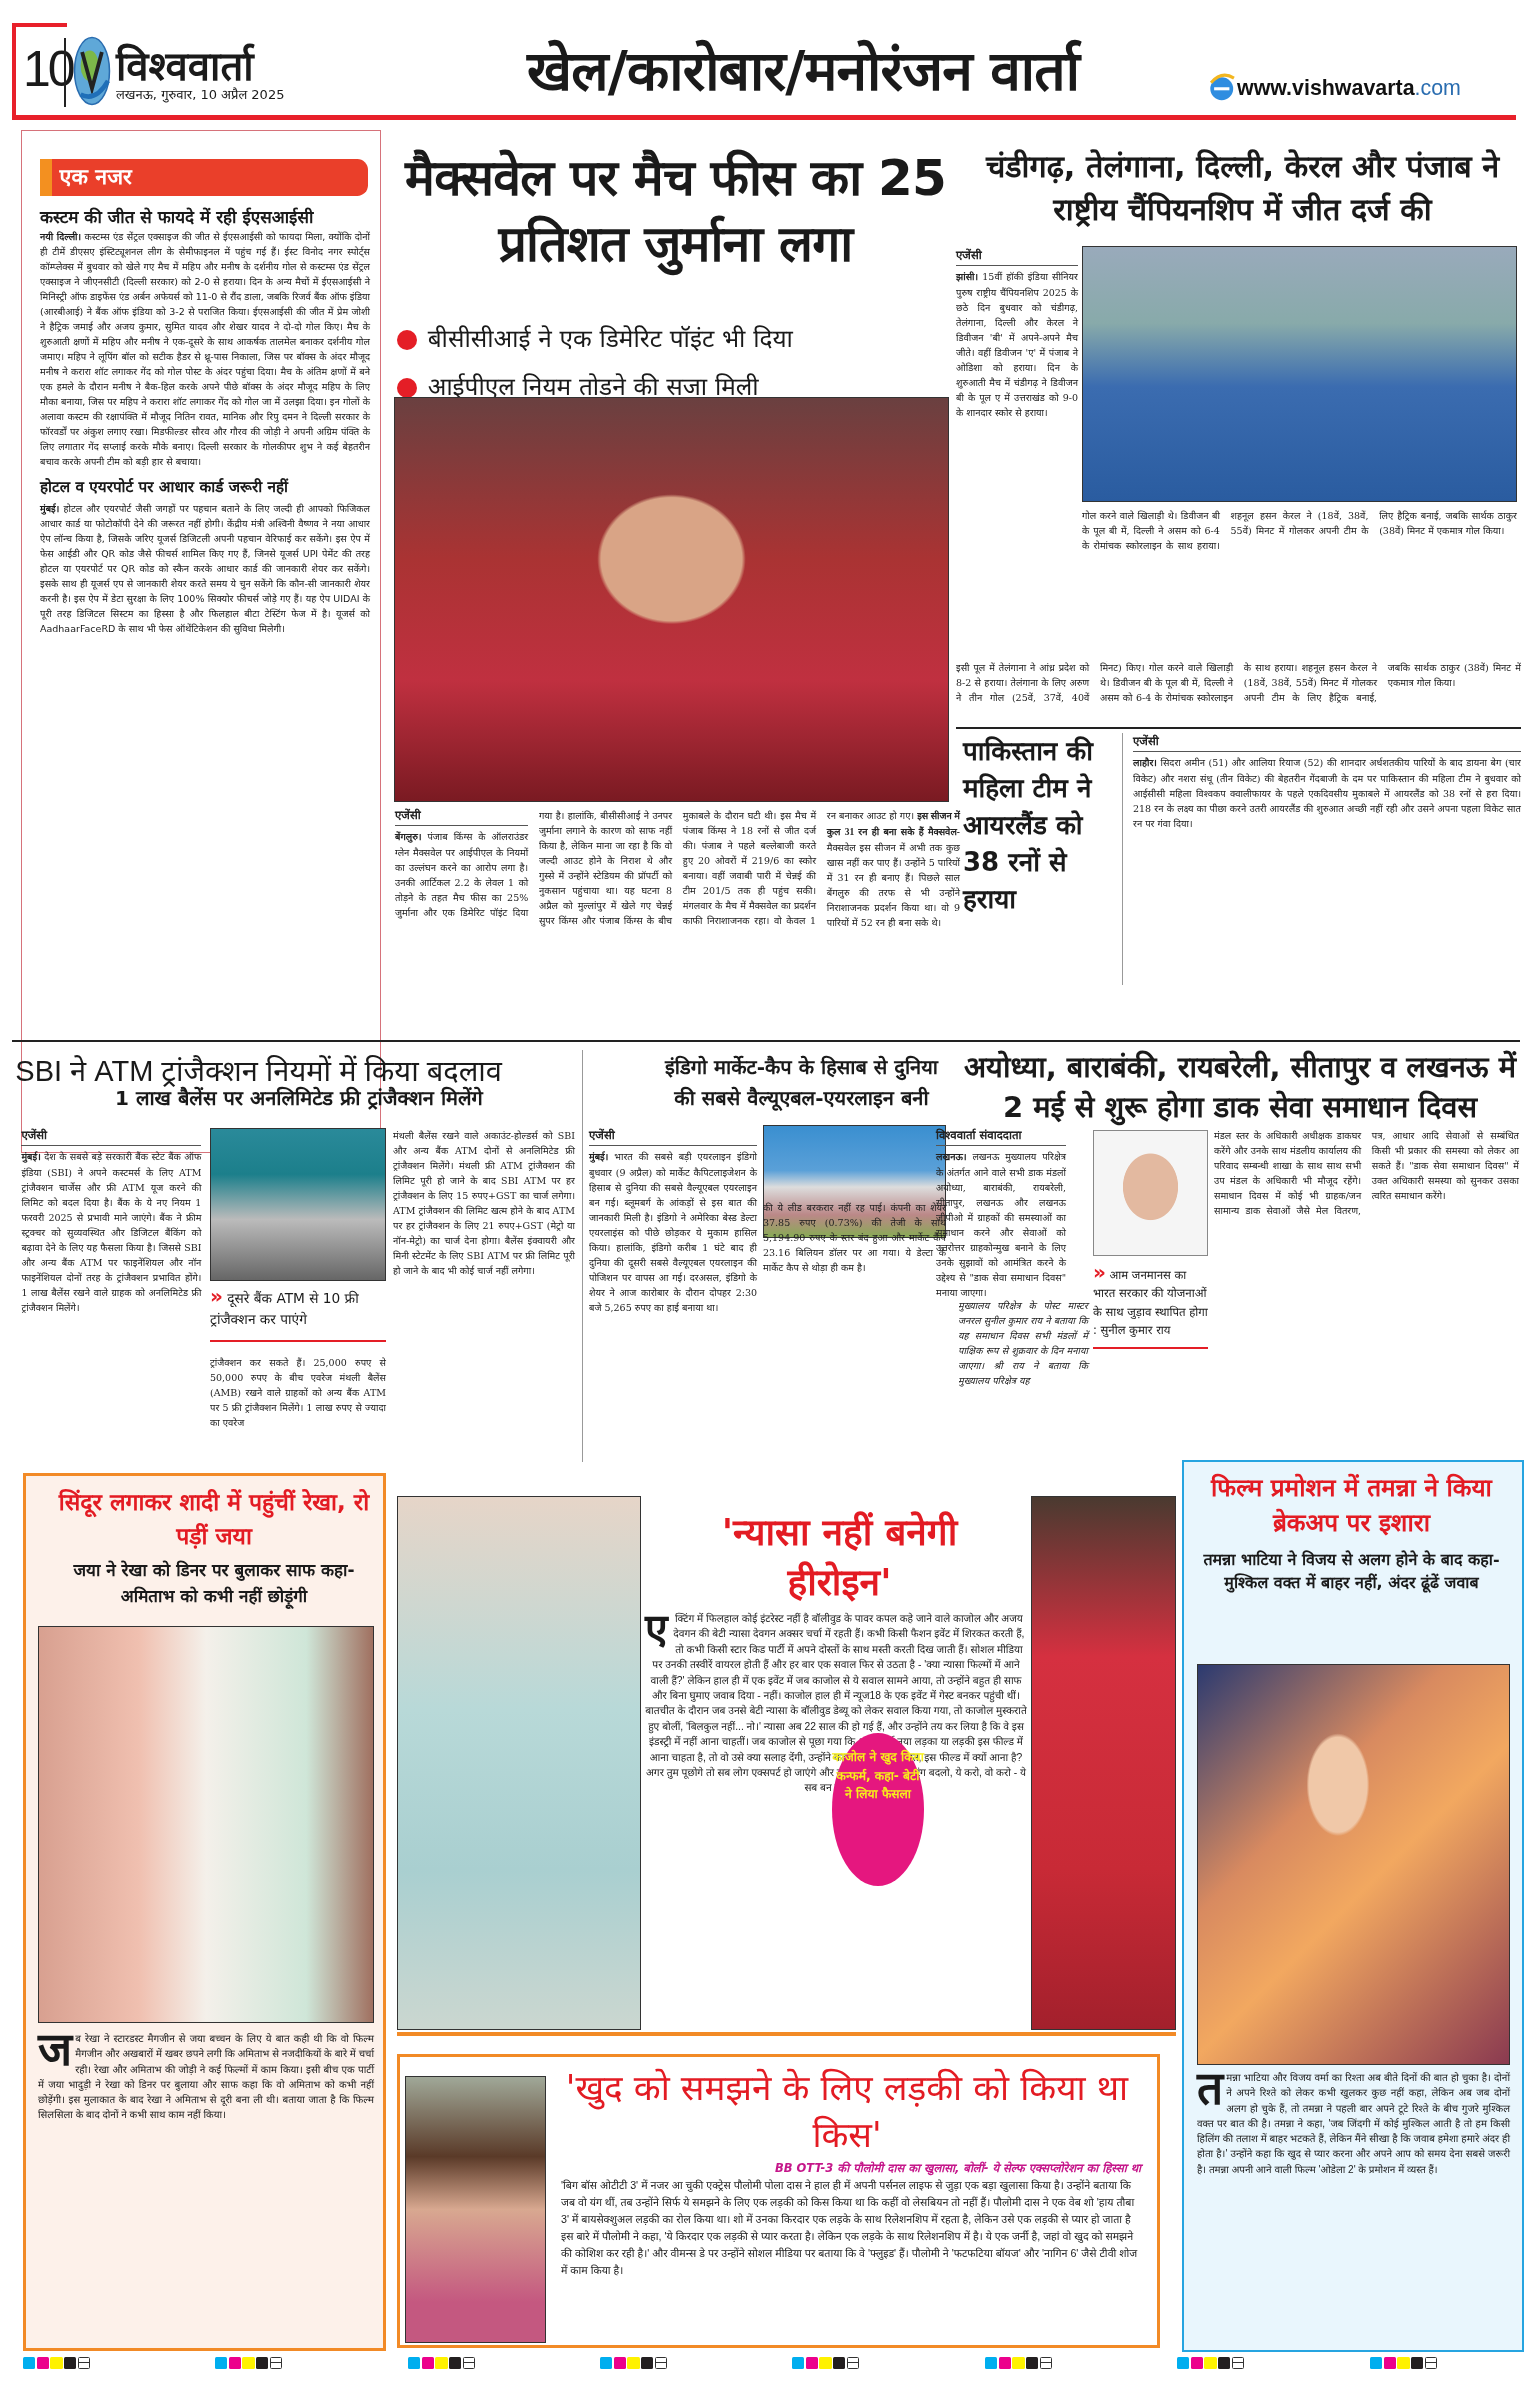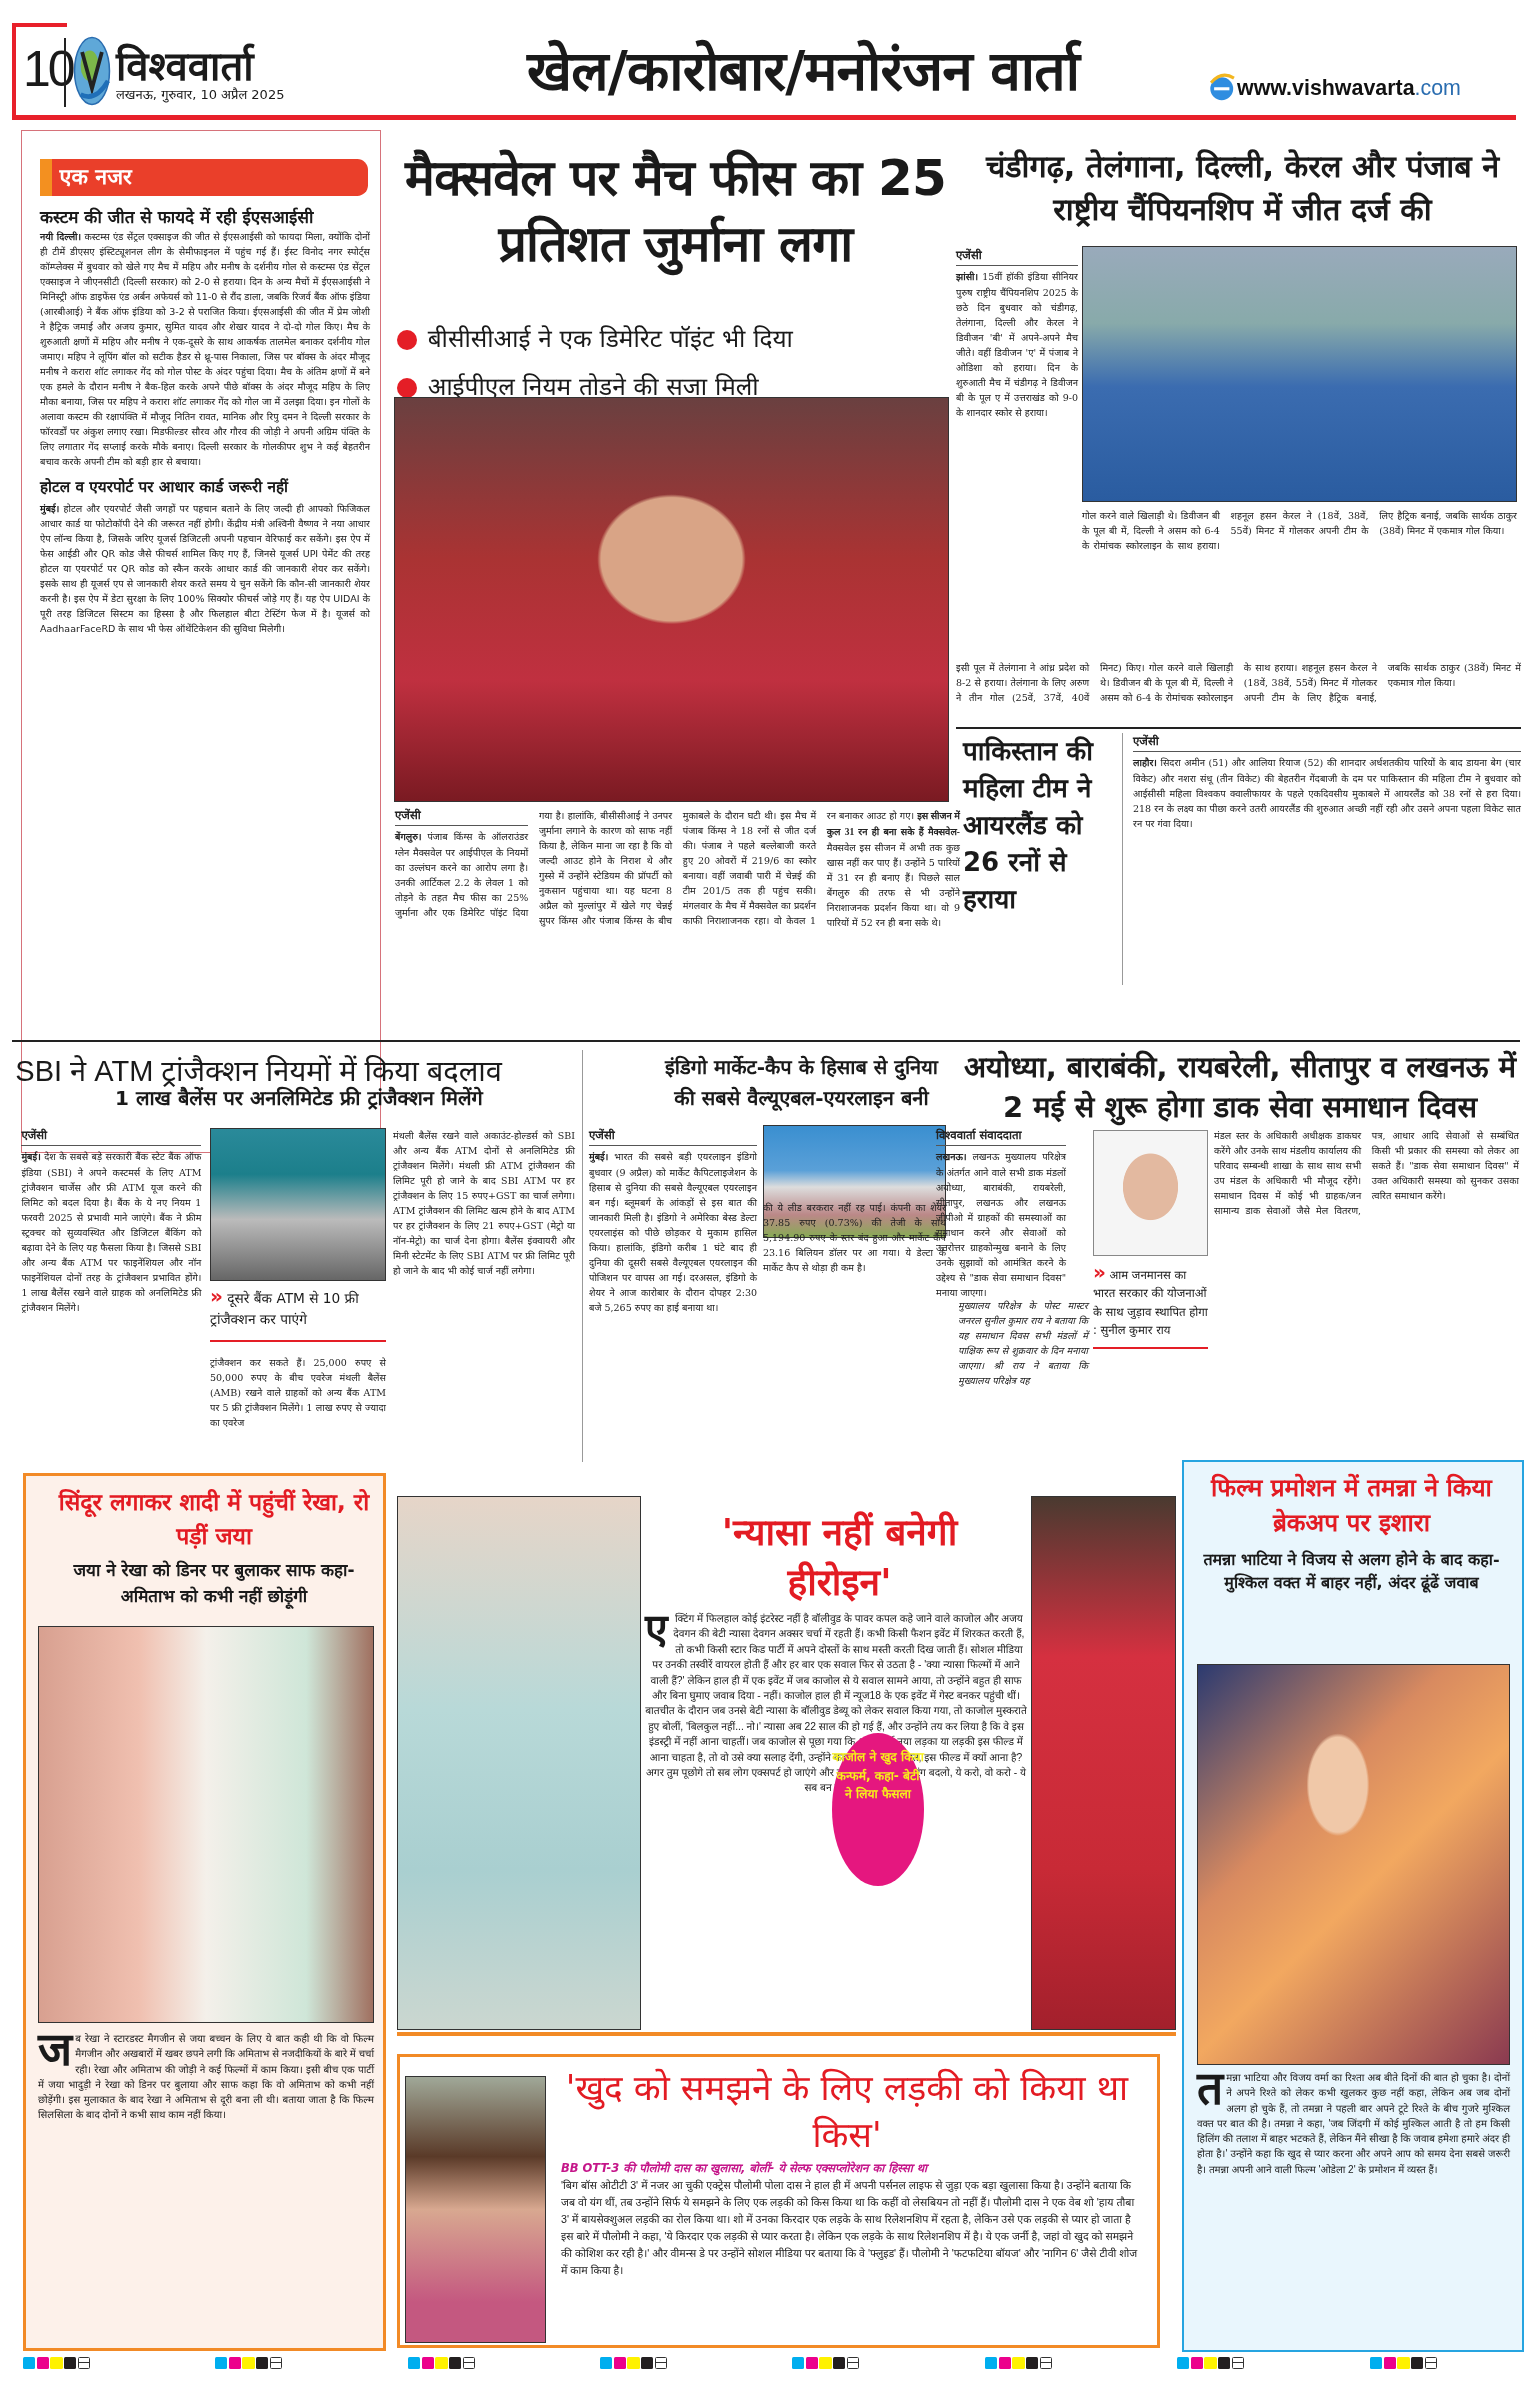--- a/index.html
+++ b/index.html
@@ -72,21 +72,21 @@
   .nyasa-left { left: 397px; top: 1496px; width: 244px; height: 534px; background: linear-gradient(180deg, #e6d5c8 0%, #b8d9d8 40%, #a9cfd0 70%, #cbd7d0 100%); }
   .nyasa-right { left: 1031px; top: 1496px; width: 145px; height: 534px; background: linear-gradient(180deg, #4a3a30 0%, #d53040 30%, #c82a36 70%, #a3202c 100%); }
   .nyasa-body { left: 645px; top: 1611px; width: 382px; font-family: "Liberation Sans", sans-serif; font-size: 10.3px; line-height: 15.4px; text-align: center; }
   .kajol-badge { left: 832px; top: 1733px; width: 92px; height: 153px; border-radius: 50%; background: #e5177f; color: #f7ef19; font-weight: 700; font-size: 12.2px; line-height: 18.3px; text-align: center; padding-top: 15.3px; }
   .nyasa-orange { left: 397px; top: 2032px; width: 779px; height: 3.8px; background: #f28a26; }
 
   
   .paul-box { left: 397px; top: 2054px; width: 763px; height: 294px; border: 3.1px solid #f28a26; }
   .paul-photo { left: 405px; top: 2076px; width: 141px; height: 267px; background: linear-gradient(180deg, #a0a898 0%, #5a3a28 30%, #d8a890 50%, #c45880 85%); }
   .paul-head { left: 557px; top: 2065px; width: 580px; text-align: center; color: #e31b23; font-size: 35px; font-weight: 400; line-height: 47px; }
-  .paul-sub { left: 561px; top: 2160px; width: 580px; text-align: left; color: #c5178a; font-style: italic; font-size: 11.5px; font-weight: 700; }
+  .paul-sub { left: 561px; top: 2160px; width: 580px; text-align: right; color: #c5178a; font-style: italic; font-size: 11.5px; font-weight: 700; }
   .paul-body { left: 561px; top: 2177px; width: 580px; font-family: "Liberation Sans", sans-serif; font-size: 10.7px; line-height: 17px; }
 
   
   .tam-box { left: 1182px; top: 1460px; width: 342px; height: 892px; background: #e9f6fd; border: 2.3px solid #26a4e0; }
   .tam-head { left: 1191px; top: 1470px; width: 321px; text-align: center; color: #e31b23; font-size: 24.4px; font-weight: 700; line-height: 35px; }
   .tam-sub { left: 1191px; top: 1548px; width: 321px; text-align: center; font-size: 16px; font-weight: 700; line-height: 23px; }
   .tam-photo { left: 1197px; top: 1664px; width: 313px; height: 401px; background: radial-gradient(ellipse at 45% 30%, #f0c8a8 0 12%, transparent 13%), linear-gradient(135deg, #2b3a70 0%, #d88a60 35%, #f2a860 55%, #8a3a50 100%); }
 
   .col-small { font-family: "Liberation Sans", sans-serif; font-size: 10px; line-height: 15.3px; text-align: justify; }
   .dropcap { float: left; font-size: 46px; line-height: 37px; font-weight: 700; margin-right: 3.1px; }
@@ -149,21 +149,21 @@
   <b>झांसी।</b> <span>15वीं हॉकी इंडिया सीनियर पुरुष राष्ट्रीय चैंपियनशिप 2025 के छठे दिन बुधवार को चंडीगढ़, तेलंगाना, दिल्ली और केरल ने डिवीजन 'बी' में अपने-अपने मैच जीते। वहीं डिवीजन 'ए' में पंजाब ने ओडिशा को हराया। दिन के शुरुआती मैच में चंडीगढ़ ने डिवीजन बी के पूल ए में उत्तराखंड को 9-0 के शानदार स्कोर से हराया।</span>
 </div>
 <div class="abs col-text" style="left:956px; top:660px; width:565px; column-count:4; column-gap:10.7px; height:69px;">
   <span>इसी पूल में तेलंगाना ने आंध्र प्रदेश को 8-2 से हराया। तेलंगाना के लिए अरुण ने तीन गोल (25वें, 37वें, 40वें मिनट) किए।</span> <span>गोल करने वाले खिलाड़ी थे। डिवीजन बी के पूल बी में, दिल्ली ने असम को 6-4 के रोमांचक स्कोरलाइन के साथ हराया।</span> <span>शहनूल हसन केरल ने (18वें, 38वें, 55वें) मिनट में गोलकर अपनी टीम के लिए हैट्रिक बनाई, जबकि सार्थक ठाकुर (38वें) मिनट में एकमात्र गोल किया।</span>
 </div>
 <div class="abs col-text" style="left:1082px; top:508px; width:435px; column-count:3; column-gap:10.7px; height:153px;">
   <span>गोल करने वाले खिलाड़ी थे। डिवीजन बी के पूल बी में, दिल्ली ने असम को 6-4 के रोमांचक स्कोरलाइन के साथ हराया।</span> <span>शहनूल हसन केरल ने (18वें, 38वें, 55वें) मिनट में गोलकर अपनी टीम के लिए हैट्रिक बनाई, जबकि सार्थक ठाकुर (38वें) मिनट में एकमात्र गोल किया।</span>
 </div>
 
 <div class="abs rule-h" style="left:956px; top:727px; width:565px;"></div>
-<div class="abs pak-head">पाकिस्तान की महिला टीम ने आयरलैंड को 26 रनों से हराया</div>
+<div class="abs pak-head">पाकिस्तान की महिला टीम ने आयरलैंड को 38 रनों से हराया</div>
 <div class="abs thin-v" style="left:1122px; top:733px; height:252px;"></div>
 <div class="abs col-text" style="left:1133px; top:734px; width:388px;">
   <div class="byline">एजेंसी</div>
   <b>लाहौर।</b> <span>सिदरा अमीन (51) और आलिया रियाज (52) की शानदार अर्धशतकीय पारियों के बाद डायना बेग (चार विकेट) और नशरा संधू (तीन विकेट) की बेहतरीन गेंदबाजी के दम पर पाकिस्तान की महिला टीम ने बुधवार को आईसीसी महिला विश्वकप क्वालीफायर के पहले एकदिवसीय मुकाबले में आयरलैंड को 38 रनों से हरा दिया। 218 रन के लक्ष्य का पीछा करने उतरी आयरलैंड की शुरुआत अच्छी नहीं रही और उसने अपना पहला विकेट सात रन पर गंवा दिया।</span>
 </div>
 
 <div class="abs rule-h" style="left:11.5px; top:1040px; width:1508px;"></div>
 
 <div class="abs sbi-head">SBI ने ATM ट्रांजैक्शन नियमों में किया बदलाव</div>
 <div class="abs sbi-sub">1 लाख बैलेंस पर अनलिमिटेड फ्री ट्रांजैक्शन मिलेंगे</div>

